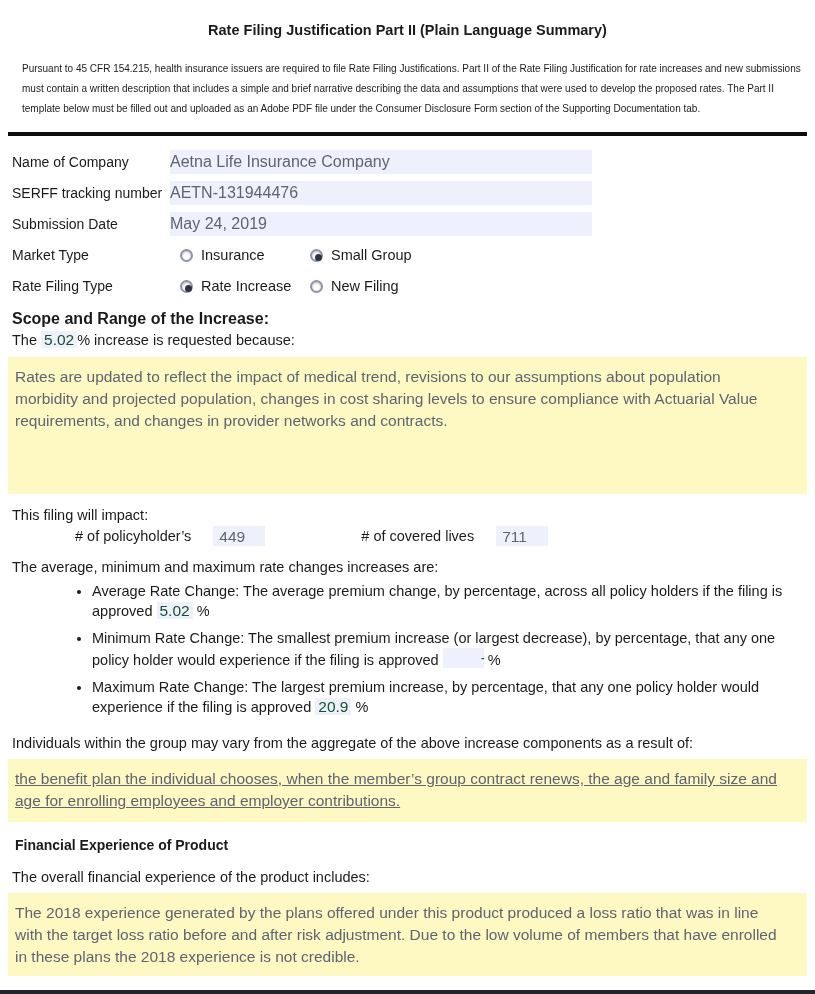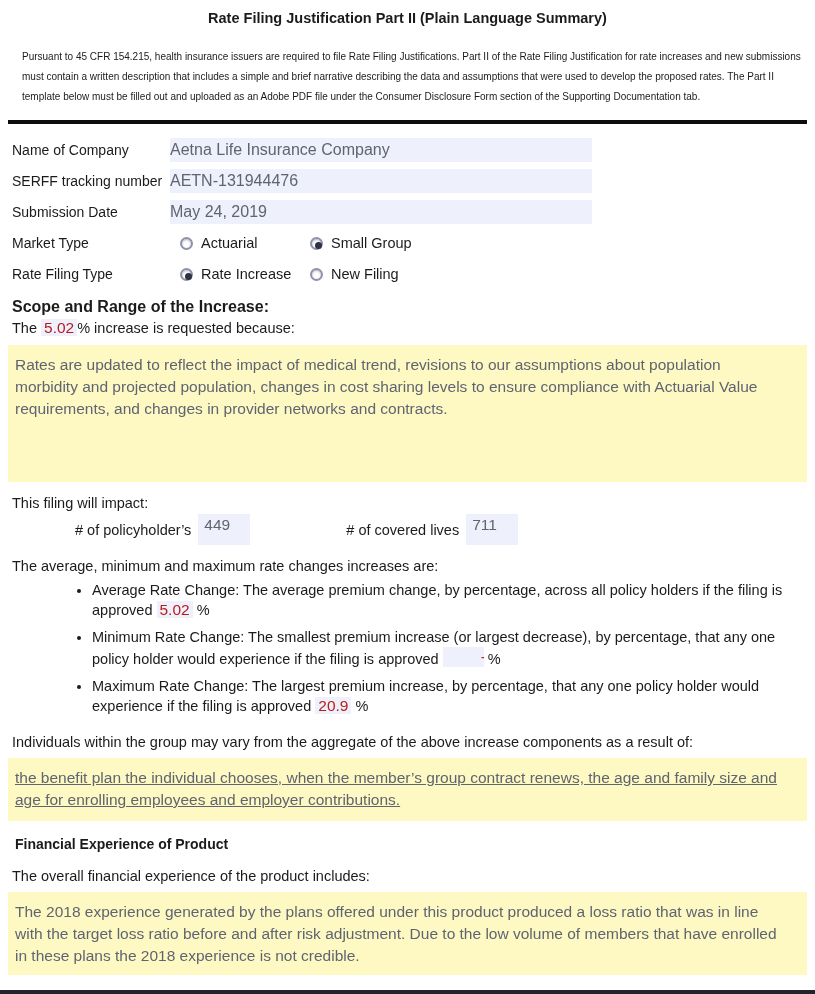--- a/index.html
+++ b/index.html
@@ -6,21 +6,21 @@
   html, body { margin: 0; padding: 0; }
   body {
     width: 815px; height: 994px;
     position: relative;
     background: #ffffff;
     font-family: "Liberation Sans", sans-serif;
     color: #1b1b1b;
     overflow: hidden;
   }
   .title {
-    padding-top: 10px;
+    padding-top: 22px;
     text-align: center;
     font-size: 14.5px;
     font-weight: bold;
   }
   .intro {
     margin: 21px 14px 0 22px;
     font-size: 10px;
     line-height: 20px;
   }
   .divider {
@@ -48,21 +48,21 @@
   }
   .radio.selected::after {
     content: ''; position: absolute; left: 3px; top: 3px;
     width: 7px; height: 7px; border-radius: 50%;
     background: #2e3342;
   }
   .opt-label { font-size: 14.5px; }
   .sec-heading { margin: 11px 0 0 12px; font-size: 16px; font-weight: bold; }
   .scope-line { margin: 3px 0 0 12px; font-size: 14.5px; }
   .hl {
-    background: #eef0fb; color: #b91c1c;
+    background: #eef0fb; color: #14532d;
     padding: 0 3px; font-size: 15.5px;
   }
   .clip {
     display: inline-block; max-width: 35px;
     overflow: hidden; white-space: nowrap;
     vertical-align: text-bottom;
     padding-left: 38px;
   }
   .textarea {
     margin: 8px 8px 0 8px;
@@ -70,22 +70,22 @@
     font-size: 15.5px; line-height: 22px;
     padding: 9px 22px 0 7px;
   }
   #reason-box { height: 137px; }
   #variation-box { height: 63px; text-decoration: underline; }
   #financial-box { height: 83px; }
   .lead { margin: 13px 0 0 12px; font-size: 14.5px; }
   .impact-row { display: flex; align-items: center; margin: 3px 0 0 75px; font-size: 14.5px; }
   .fval-small {
     background: #eef0fb; color: #5f6471;
-    font-size: 15.5px; padding: 1px 6px; margin-left: 7px;
-    min-width: 52px; height: 31px; line-height: 20px;
+    font-size: 15.5px; padding: 1px 6px; margin-left: 22px;
+    min-width: 52px; height: 20px; line-height: 20px;
   }
   .gap { margin-left: 96px; }
   .rate-list { margin: 6px 0 0 0; padding: 0 14px 0 92px; }
   .rate-list li { font-size: 14.5px; line-height: 20px; margin-bottom: 7px; }
   .financial-heading { margin: 15px 0 0 15px; font-size: 14px; font-weight: bold; }
   .bottom-bar {
     position: absolute; left: 0; right: 0; bottom: 0;
     height: 4px; background: #23252c;
   }
 </style>
@@ -108,21 +108,21 @@
     <div class="fvalue">AETN-131944476</div>
   </div>
   <div class="frow">
     <span class="flabel">Submission Date</span>
     <div class="fvalue">May 24, 2019</div>
   </div>
   <div class="frow">
     <span class="flabel">Market Type</span>
     <span class="opt first">
       <span class="radio"></span>
-      <span class="opt-label">Actuarial</span>
+      <span class="opt-label">Insurance</span>
     </span>
     <span class="opt">
       <span class="radio selected"></span>
       <span class="opt-label">Small Group</span>
     </span>
   </div>
   <div class="frow">
     <span class="flabel">Rate Filing Type</span>
     <span class="opt first">
       <span class="radio selected"></span>

